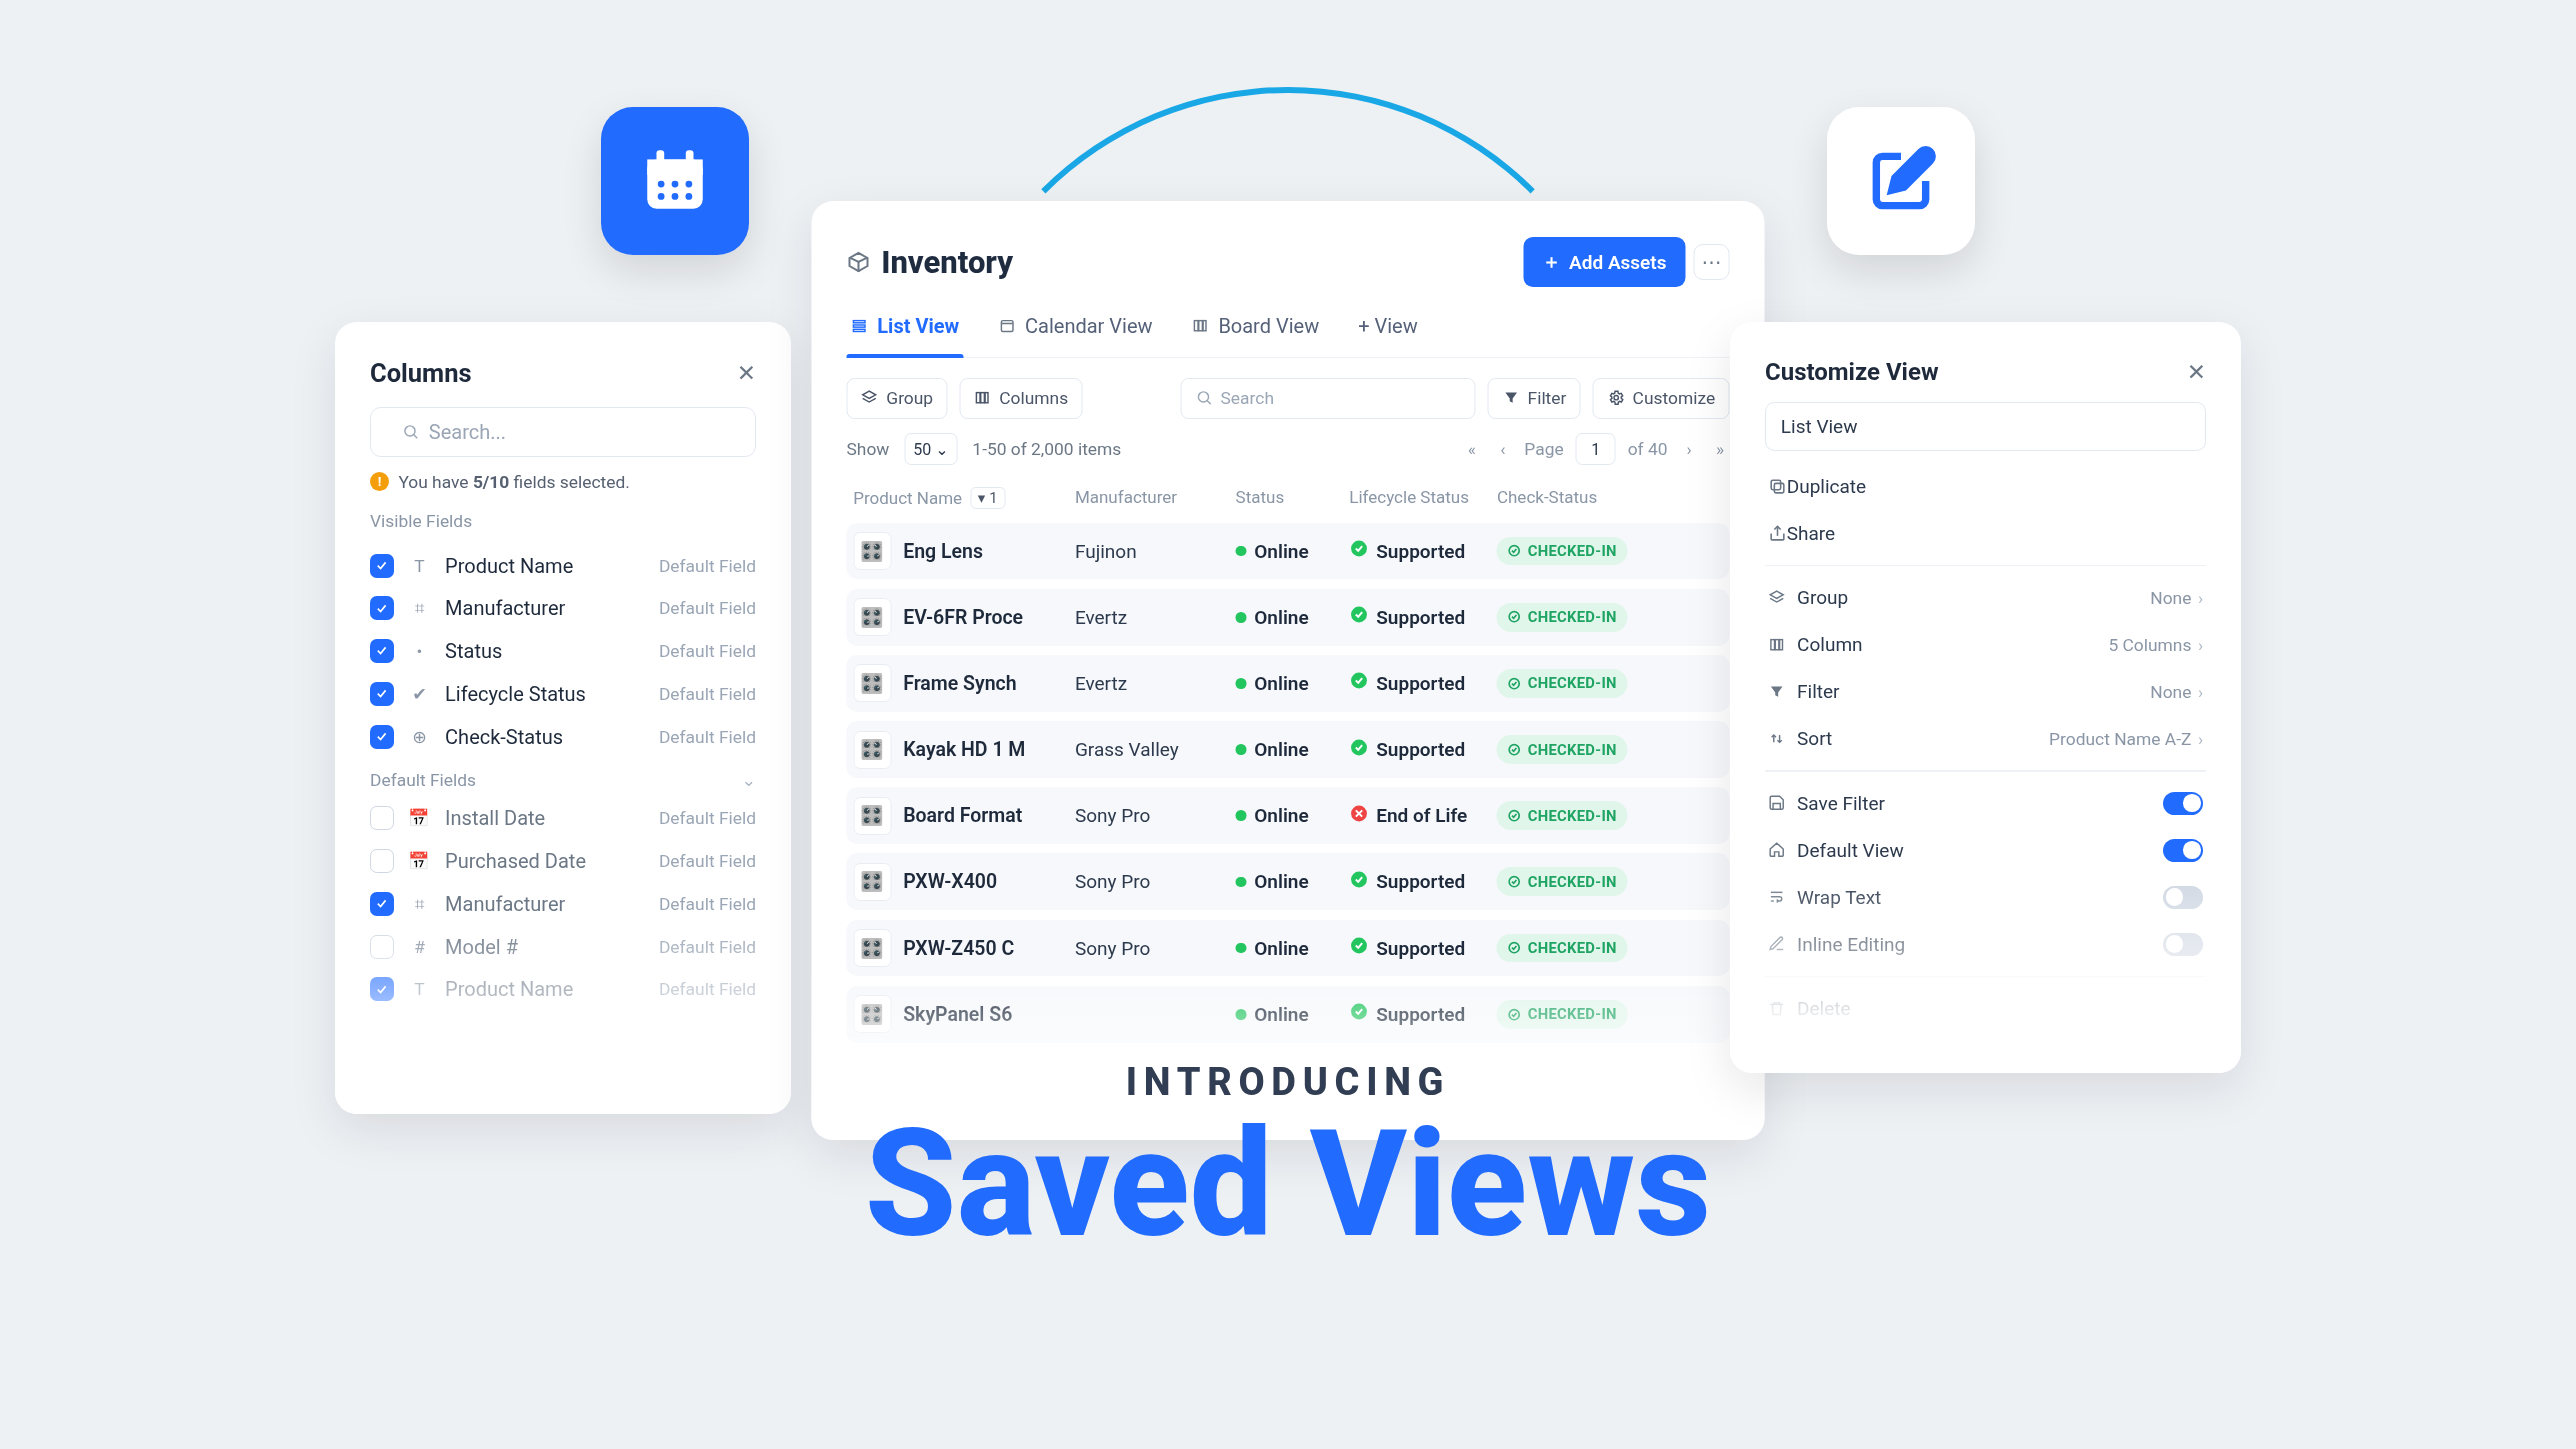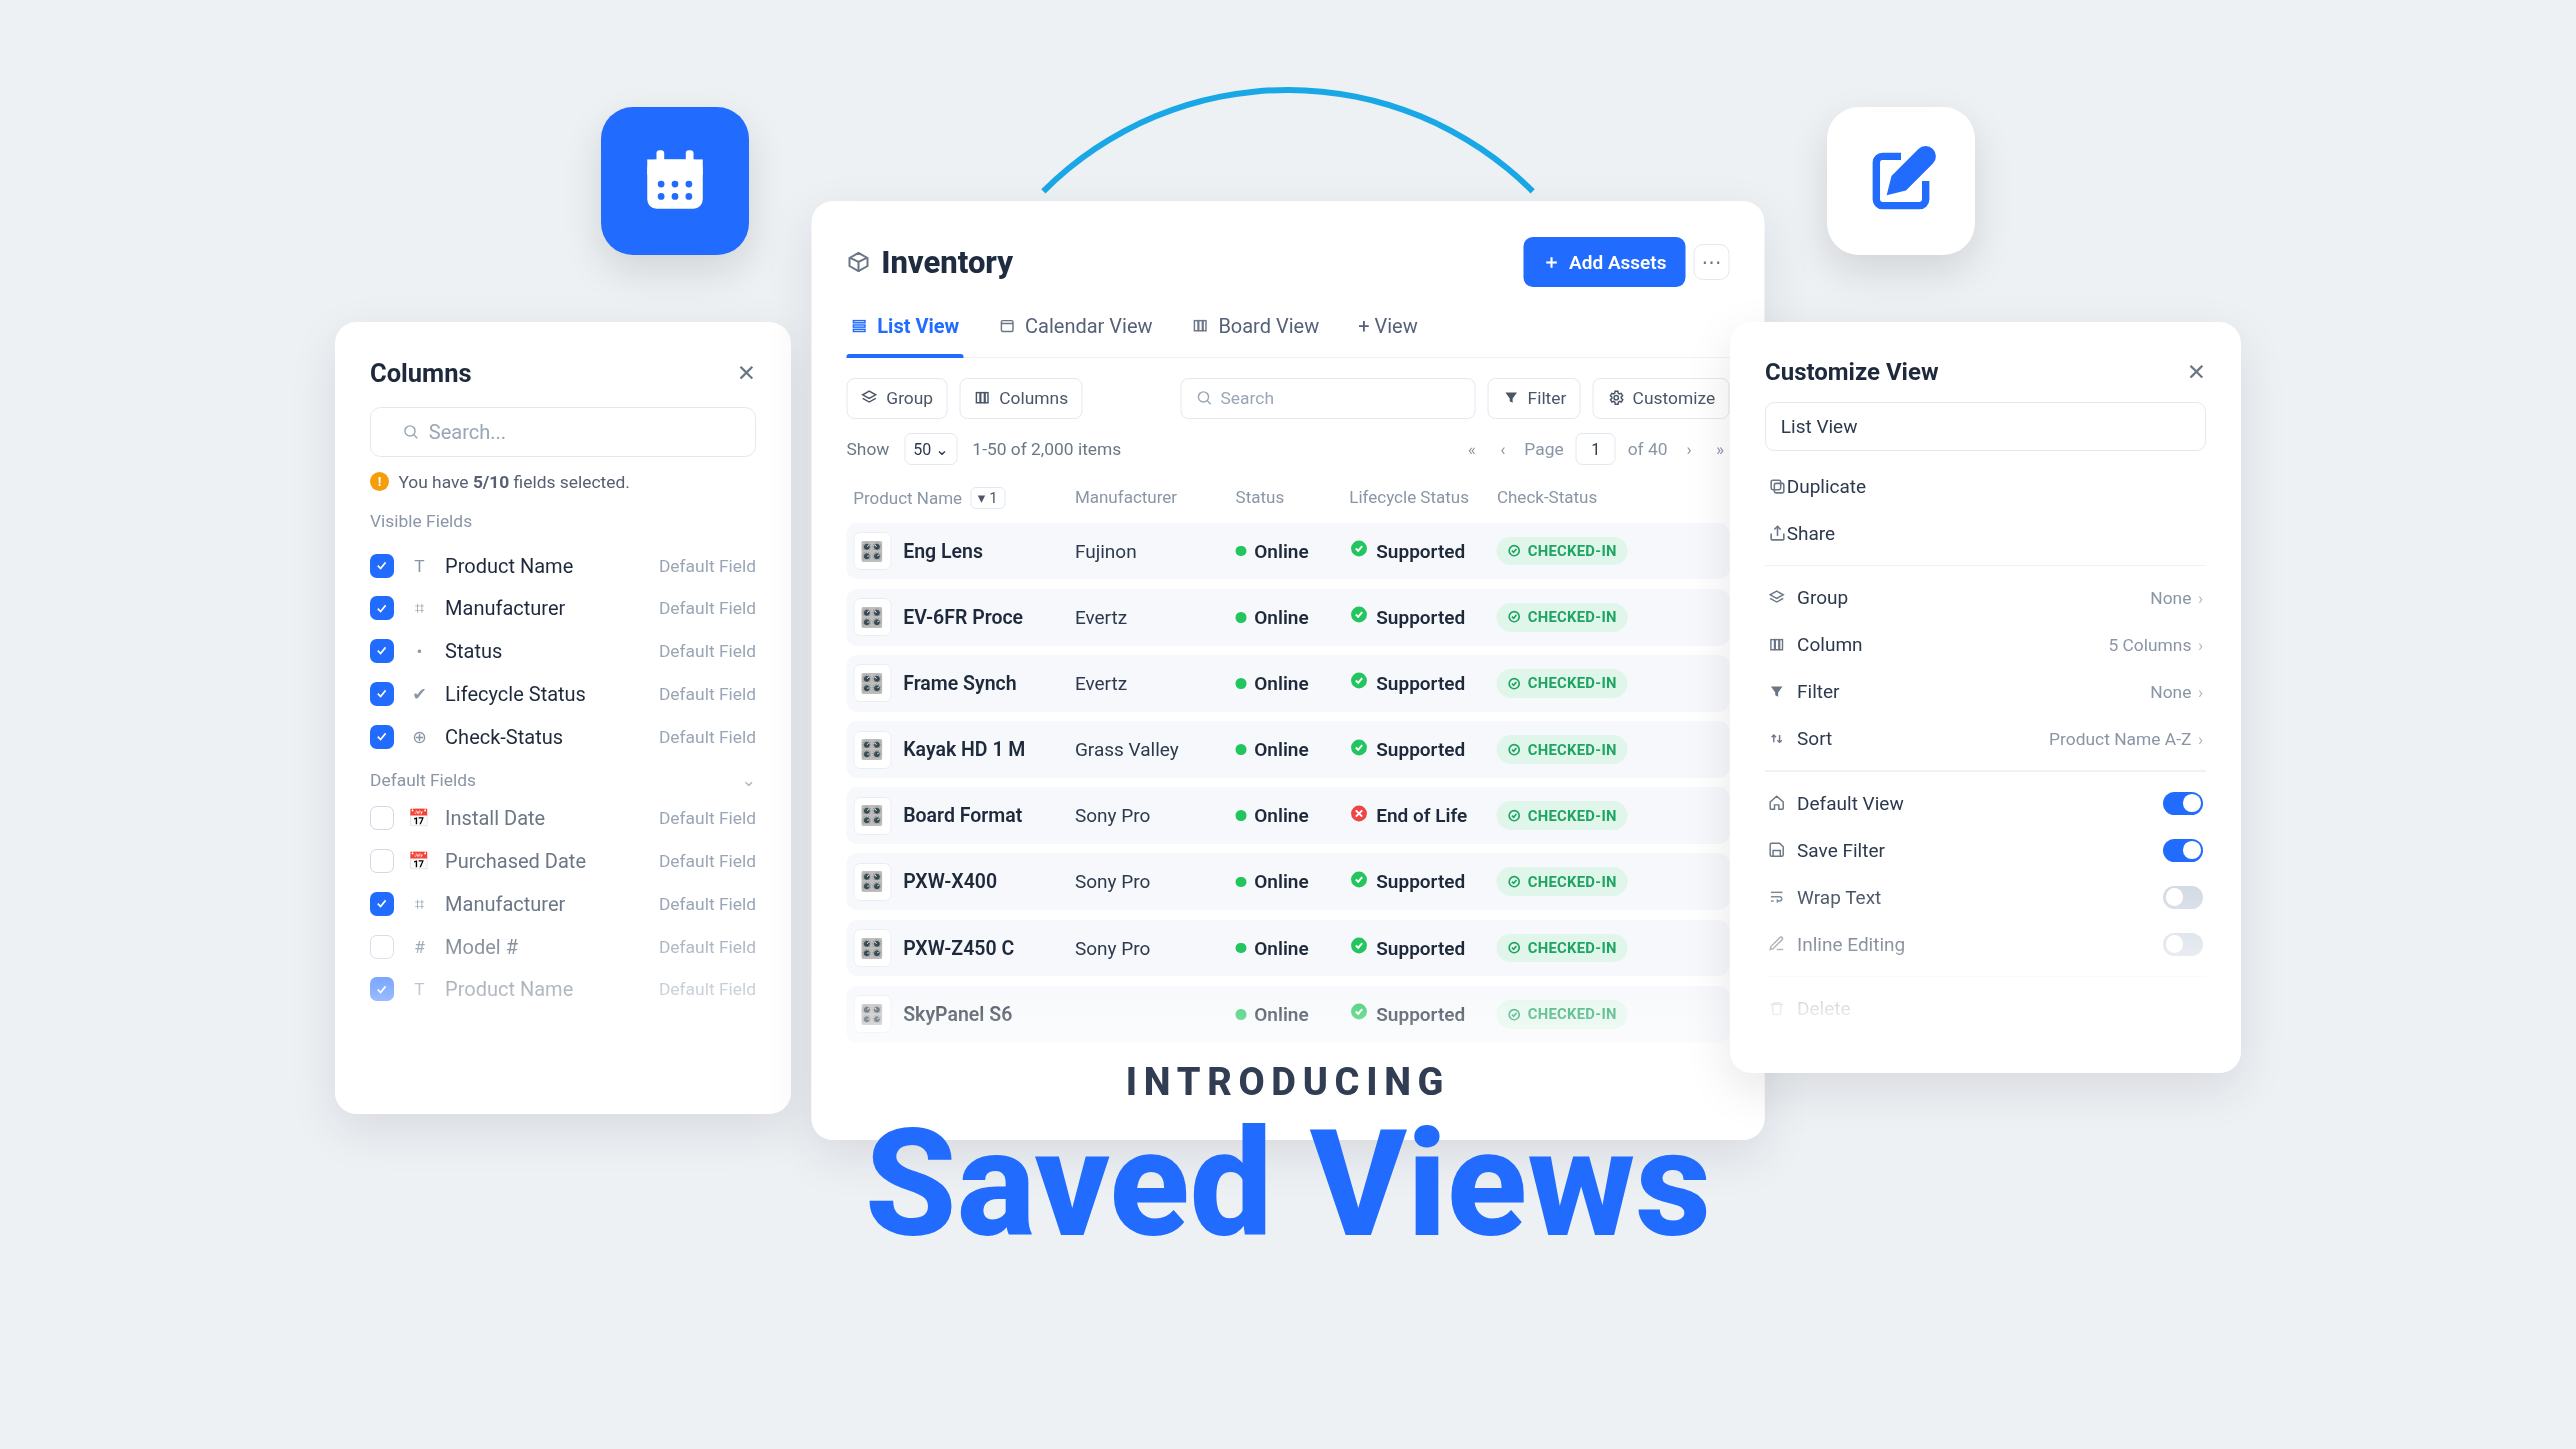--- a/index.html
+++ b/index.html
@@ -660,33 +660,33 @@
         </svg>
       <span>Sort</span>
       <span class="val">
           <span>Product Name A-Z</span> 
           <span class="chev">›</span>
         </span>
     </div>
     <div class="divider"></div>
     <div class="setting">
       <svg viewBox="0 0 24 24" fill="none" stroke="#6b7785" stroke-width="2" class="icon-sm">
-          <path d="M3 11 12 3l9 8v9a1 1 0 0 1-1 1h-5v-6H9v6H4a1 1 0 0 1-1-1v-9z"></path>
-        </svg>
-      <span>Default View</span>
+          <path d="M19 21H5a2 2 0 0 1-2-2V5a2 2 0 0 1 2-2h11l5 5v11a2 2 0 0 1-2 2z"></path>
+          <path d="M17 21v-8H7v8"></path>
+        </svg>
+      <span>Save Filter</span>
       <span class="toggle on">
           <span class="knob"></span>
         </span>
     </div>
     <div class="setting">
       <svg viewBox="0 0 24 24" fill="none" stroke="#6b7785" stroke-width="2" class="icon-sm">
-          <path d="M19 21H5a2 2 0 0 1-2-2V5a2 2 0 0 1 2-2h11l5 5v11a2 2 0 0 1-2 2z"></path>
-          <path d="M17 21v-8H7v8"></path>
-        </svg>
-      <span>Save Filter</span>
+          <path d="M3 11 12 3l9 8v9a1 1 0 0 1-1 1h-5v-6H9v6H4a1 1 0 0 1-1-1v-9z"></path>
+        </svg>
+      <span>Default View</span>
       <span class="toggle on">
           <span class="knob"></span>
         </span>
     </div>
     <div class="setting">
       <svg viewBox="0 0 24 24" fill="none" stroke="#6b7785" stroke-width="2" class="icon-sm">
           <path d="M4 6h16"></path>
           <path d="M4 12h12a3 3 0 1 1 0 6h-3"></path>
           <path d="m12 16 2 2-2 2"></path>
           <path d="M4 18h4"></path>

